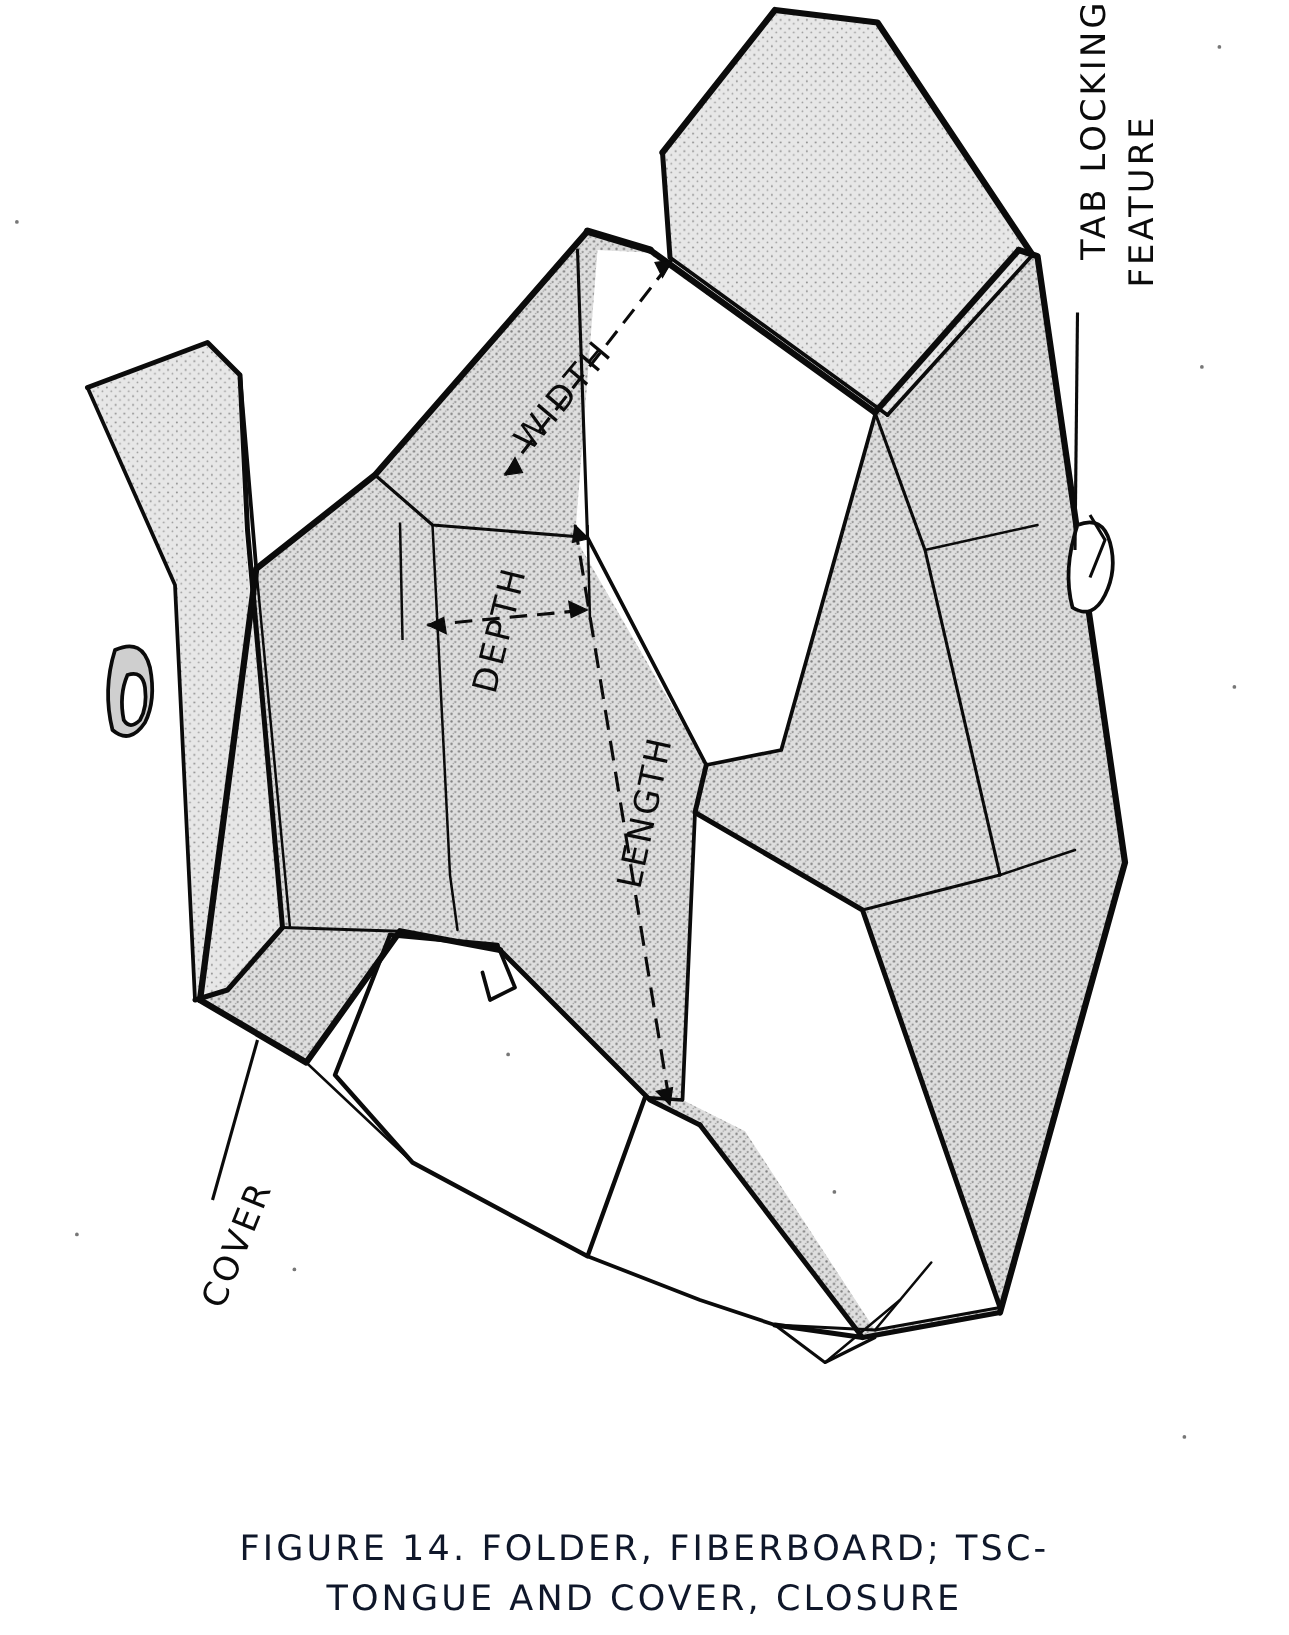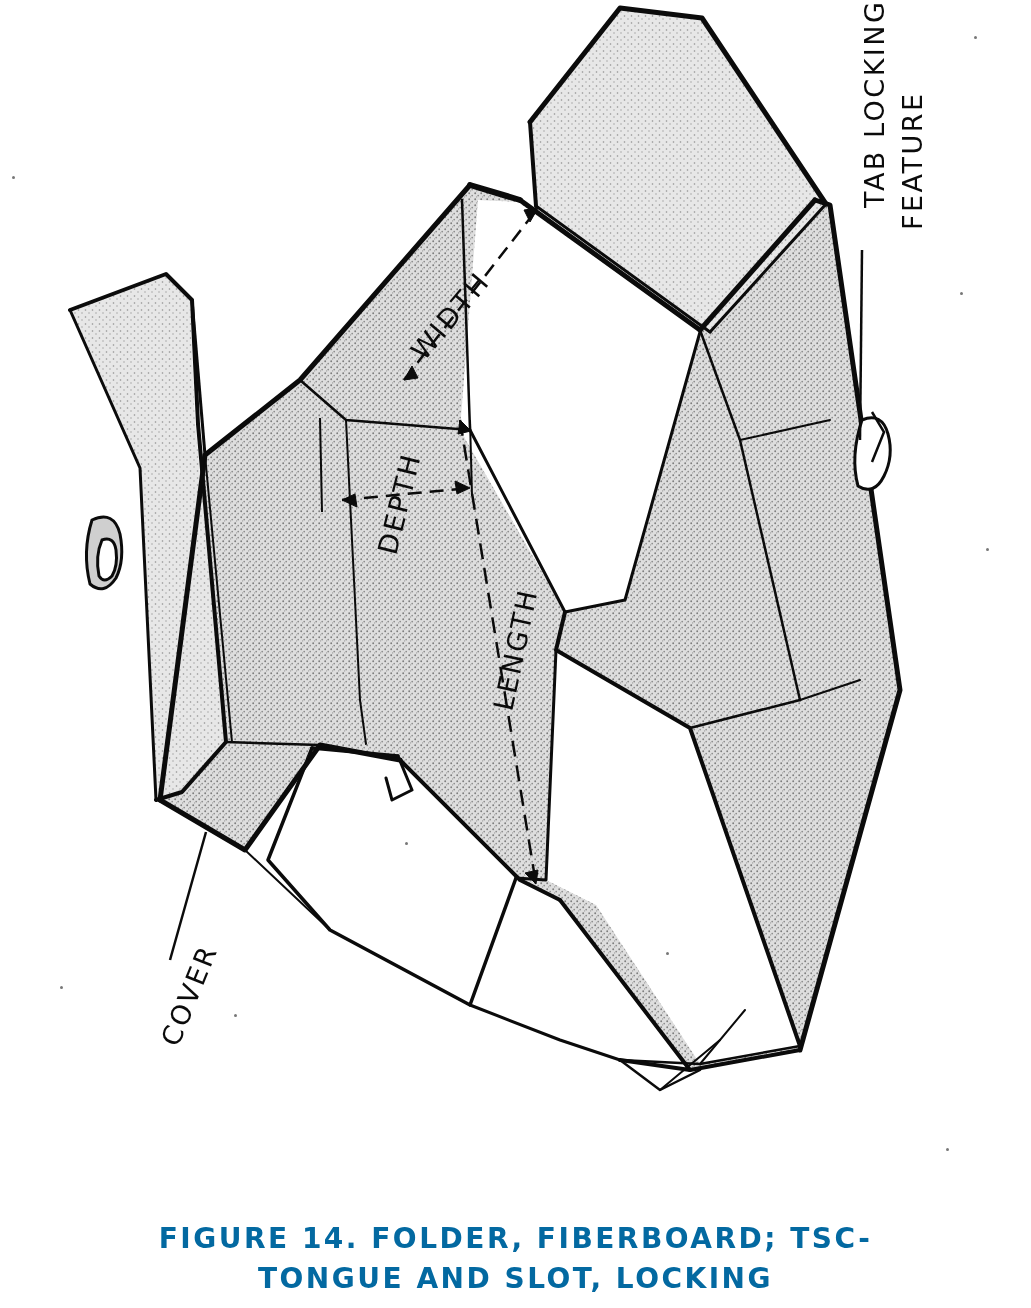--- a/index.html
+++ b/index.html
@@ -35,22 +35,22 @@
     display: block;
   }
   .caption {
     position: absolute;
     left: 0;
     width: 1031px;
     text-align: center;
     font-family: "DejaVu Sans", sans-serif;
     font-size: 28px;
     letter-spacing: 2.5px;
-    color: #0369a1;
-    font-weight: 700;
+    color: #0f172a;
+    font-weight: 400;
   }
   .caption.line1 { top: 1222px; }
   .caption.line2 { top: 1262px; }
   .speck {
     position: absolute;
     width: 3px;
     height: 3px;
     background: #4a4a4a;
     border-radius: 50%;
     opacity: .75;
@@ -194,15 +194,15 @@
     <div class="speck" style="left:60px; top:986px;"></div>
     <div class="speck" style="left:946px; top:1148px;"></div>
     <div class="speck" style="left:405px; top:842px;"></div>
     <div class="speck" style="left:234px; top:1014px;"></div>
     <div class="speck" style="left:666px; top:952px;"></div>
 
     <div class="watermark"></div>
   </div>
 
   <div class="caption line1">FIGURE 14. FOLDER, FIBERBOARD; TSC-</div>
-  <div class="caption line2">TONGUE AND SLOT, LOCKING</div>
+  <div class="caption line2">TONGUE AND COVER, CLOSURE</div>
 
 </div>
 
 </body></html>

